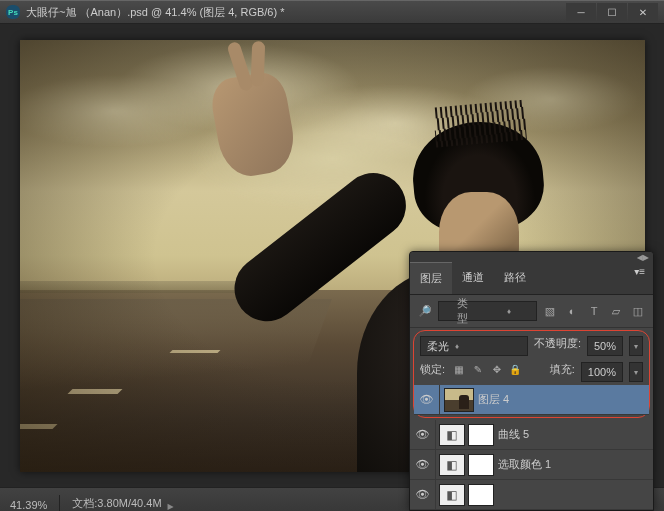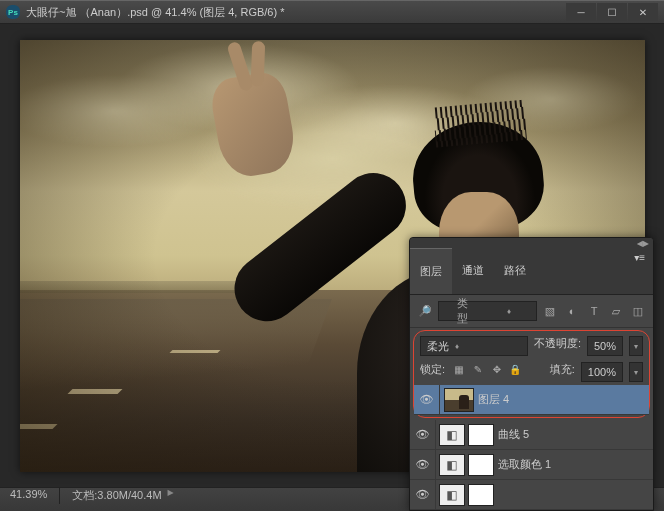--- a/index.html
+++ b/index.html
@@ -26,21 +26,21 @@
 .arm{position:absolute;top:18%;left:-15%;width:200px;height:65px;background:linear-gradient(#1a1612,#0a0806);border-radius:40px;transform:rotate(-38deg);transform-origin:right center}
 .hand{position:absolute;top:-2%;left:-10%;width:75px;height:100px;background:linear-gradient(135deg,#b89872,#8e745a);border-radius:30% 30% 40% 40%;transform:rotate(-10deg)}
 .hand::before{content:"";position:absolute;top:-35px;left:28px;width:13px;height:50px;background:#a88a68;border-radius:8px;transform:rotate(-8deg)}
 .hand::after{content:"";position:absolute;top:-32px;left:46px;width:13px;height:45px;background:#a88a68;border-radius:8px;transform:rotate(12deg)}
 
 
 .panel{position:absolute;right:10px;bottom:0;width:245px;background:#454545;border:1px solid #1a1a1a;border-radius:4px 4px 0 0;box-shadow:0 0 10px rgba(0,0,0,.5);color:#ccc;font-size:11px;z-index:10}
 .panel-top{height:10px;background:#383838;border-radius:4px 4px 0 0;display:flex;justify-content:flex-end;align-items:center;padding-right:4px}
 .panel-top .arrows{font-size:8px;color:#999}
 .panel-tabs{display:flex;background:#383838;border-bottom:1px solid #222}
-.panel-tabs .tab{padding:15px 10px;cursor:default}
+.panel-tabs .tab{padding:8px 10px;cursor:default}
 .panel-tabs .tab.active{background:#454545;border-top:1px solid #666}
 .panel-tabs .menu-icon{margin-left:auto;padding:4px 8px;font-size:10px}
 .row{display:flex;align-items:center;padding:4px 6px;gap:4px}
 .row-icons{border-bottom:1px solid #333;padding:6px}
 .row-icons span{width:18px;height:16px;display:inline-flex;align-items:center;justify-content:center;color:#aaa;font-size:11px}
 .sel{background:#333;border:1px solid #222;padding:2px 18px;display:flex;align-items:center;height:20px;flex:1}
 .sel .caret{margin-left:auto;font-size:8px;color:#999}
 .search-i{width:18px;height:18px;display:flex;align-items:center;justify-content:center;color:#aaa}
 .hl{border:1.5px solid #d43;border-radius:12px;margin:2px 3px;padding:2px 0}
 .row2{display:flex;align-items:flex-start;padding:3px 6px;gap:6px}
@@ -54,21 +54,21 @@
 .layer.sel-l{background:#5a7aa0}
 .layer .eye{width:26px;display:flex;align-items:center;justify-content:center;border-right:1px solid #383838;height:100%;font-size:11px}
 .layer .thumb{width:30px;height:24px;margin:0 4px;border:1px solid #222;background:#888}
 .layer .th-ph{background:linear-gradient(180deg,#c8ba8a 50%,#4a3e2e 50%)}
 .layer .th-ph::after{content:"";display:block;width:10px;height:14px;background:#2a2018;margin:6px 0 0 14px;border-radius:3px 3px 0 0}
 .layer .th-adj{width:26px;height:22px;background:#eee;display:flex;align-items:center;justify-content:center;font-size:12px;color:#555;margin:0 3px;border:1px solid #222}
 .layer .th-mask{width:26px;height:22px;background:#fff;margin-right:4px;border:1px solid #222}
 .layer .lname{flex:1}
 
 
-.statusbar{position:absolute;bottom:0;left:0;right:0;height:24px;background:linear-gradient(#424242,#383838);display:flex;align-items:flex-start;padding:0 10px;color:#bbb;font-size:11px;border-top:1px solid #222}
+.statusbar{position:absolute;bottom:0;left:0;right:0;height:24px;background:linear-gradient(#424242,#383838);display:flex;align-items:flex-end;padding:0 10px;color:#bbb;font-size:11px;border-top:1px solid #222}
 .statusbar .sep{width:1px;height:16px;background:#222;margin:0 12px}
 .statusbar .tri{margin-left:6px;font-size:8px;color:#888}
 
 .watermark{position:absolute;right:14px;bottom:32px;color:#888;font-size:14px;font-style:italic;letter-spacing:2px;opacity:.55;text-shadow:1px 1px 1px rgba(0,0,0,.4);z-index:2}
 .wm2{position:absolute;right:24px;bottom:50px;color:#888;font-size:11px;opacity:.4;z-index:2}
 </style>
 </head>
 <body>
 
 <div class="titlebar">

